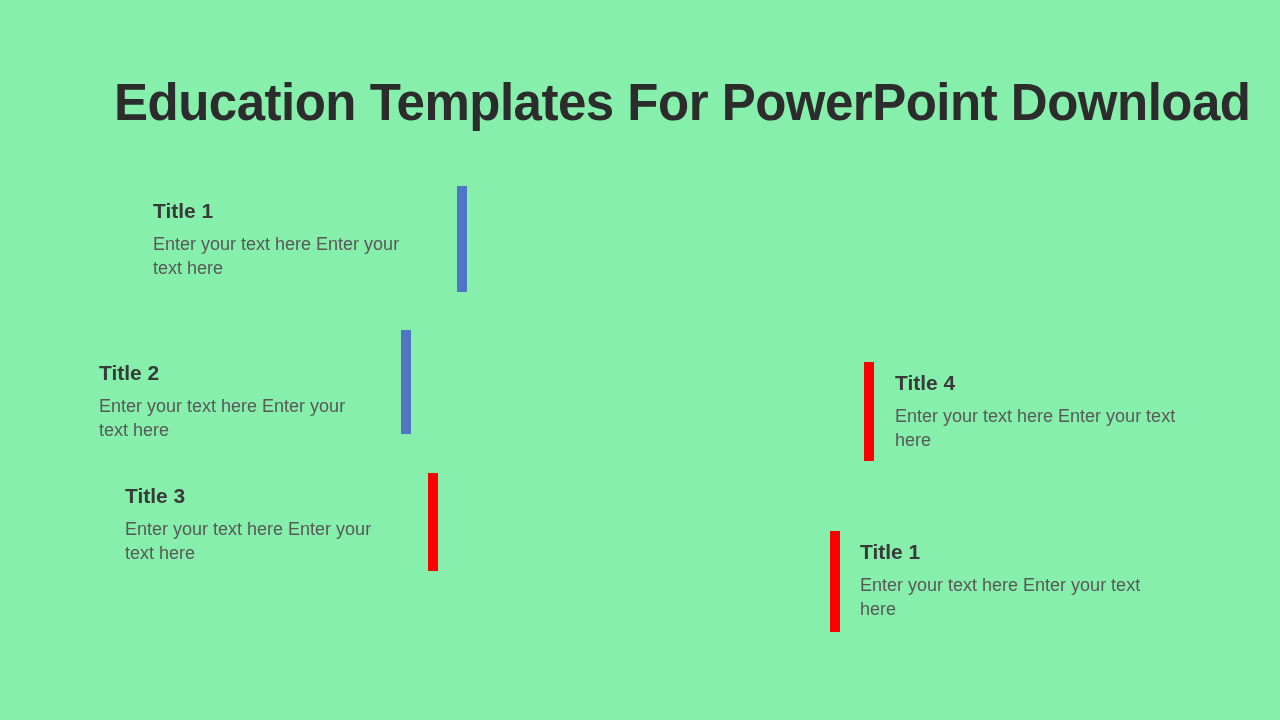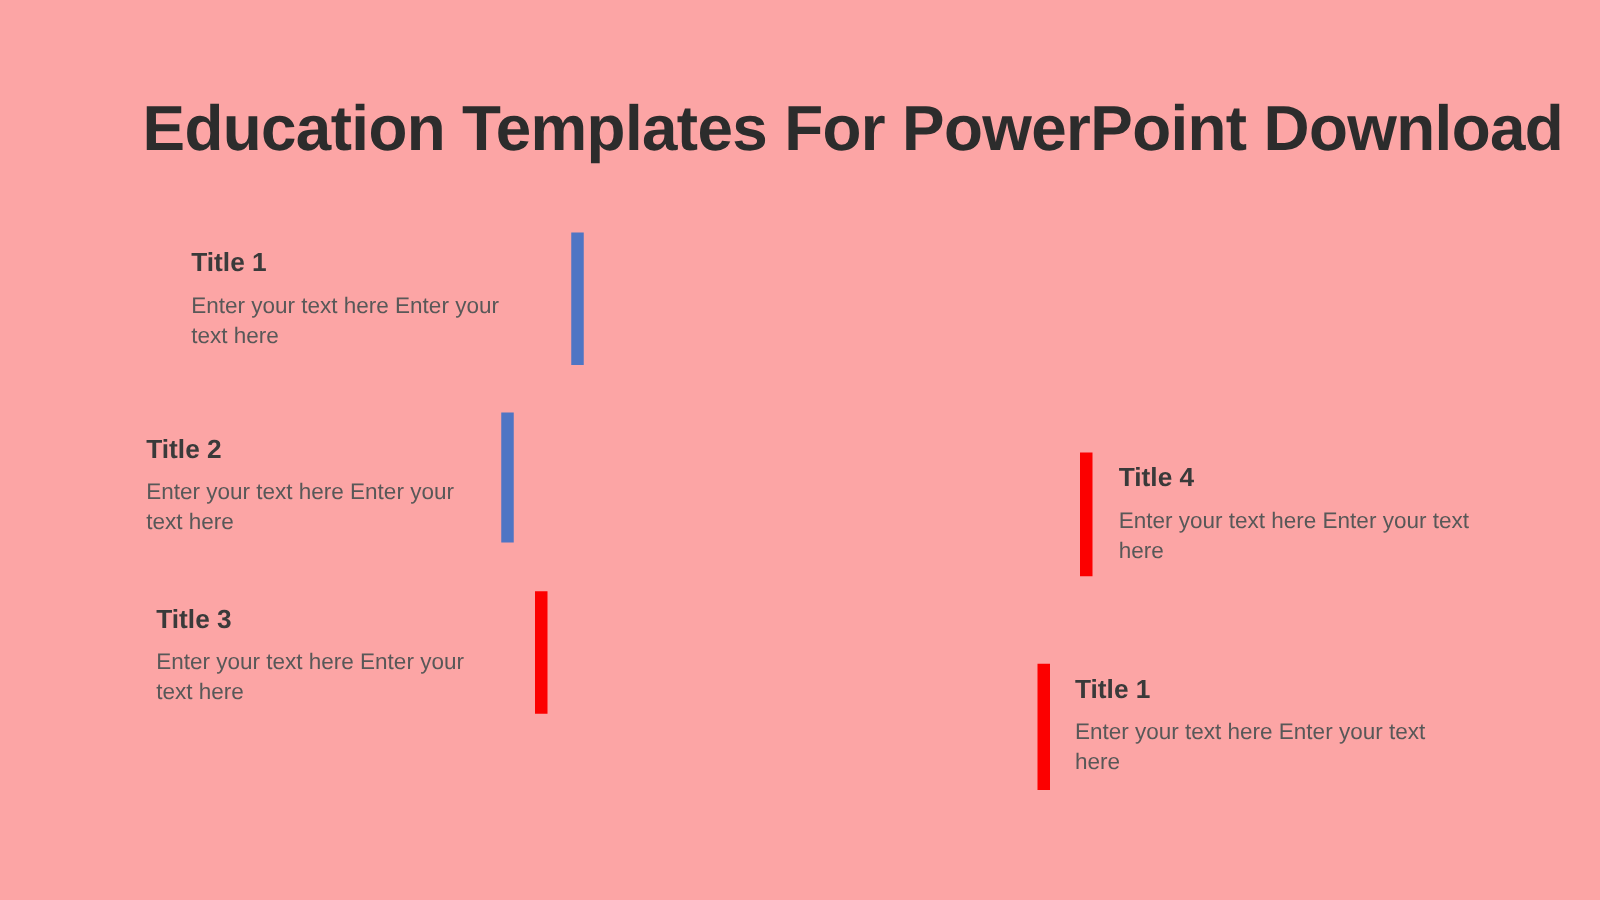--- a/index.html
+++ b/index.html
@@ -48,21 +48,21 @@
   }
   .info-body {
     font-size: 18px;
     color: #585858;
     line-height: 1.3;
     margin: 0;
   }
 
   
   #block-1 { left: 153px; top: 198px; width: 270px; }
-  #block-2 { left: 99px;  top: 347px; width: 270px; margin-left: 18px; }
+  #block-2 { left: 99px;  top: 360px; width: 270px; }
   #block-3 { left: 125px; top: 483px; width: 270px; }
   #block-4 { left: 895px; top: 370px; width: 310px; }
   #block-5 { left: 860px; top: 539px; width: 320px; }
 
   
   .accent-bar {
     position: absolute;
     width: 10px;
     border-radius: 0;
   }
@@ -87,21 +87,21 @@
     font-size: 29px;
     font-weight: bold;
     fill: #ffffff;
     text-anchor: middle;
     dominant-baseline: middle;
   }
 </style>
 </head>
 <body style="background: rgb(255, 255, 255);">
 
-<div class="slide" style="background: #fca5a5;">
+<div class="slide" style="background: #86efac;">
 
   <h1 class="slide-title" style="color: rgb(44, 44, 44);">Education Templates For PowerPoint Download</h1>
 
   <div class="accent-bar" id="bar-1" style="background: rgb(79, 117, 196);"></div>
   <div class="accent-bar" id="bar-2" style="background: rgb(79, 117, 196);"></div>
   <div class="accent-bar" id="bar-3" style="background: rgb(252, 0, 0);"></div>
   <div class="accent-bar" id="bar-4" style="background: rgb(252, 0, 0);"></div>
   <div class="accent-bar" id="bar-5" style="background: rgb(252, 0, 0);"></div>
 
   <div class="info-block" id="block-1">

